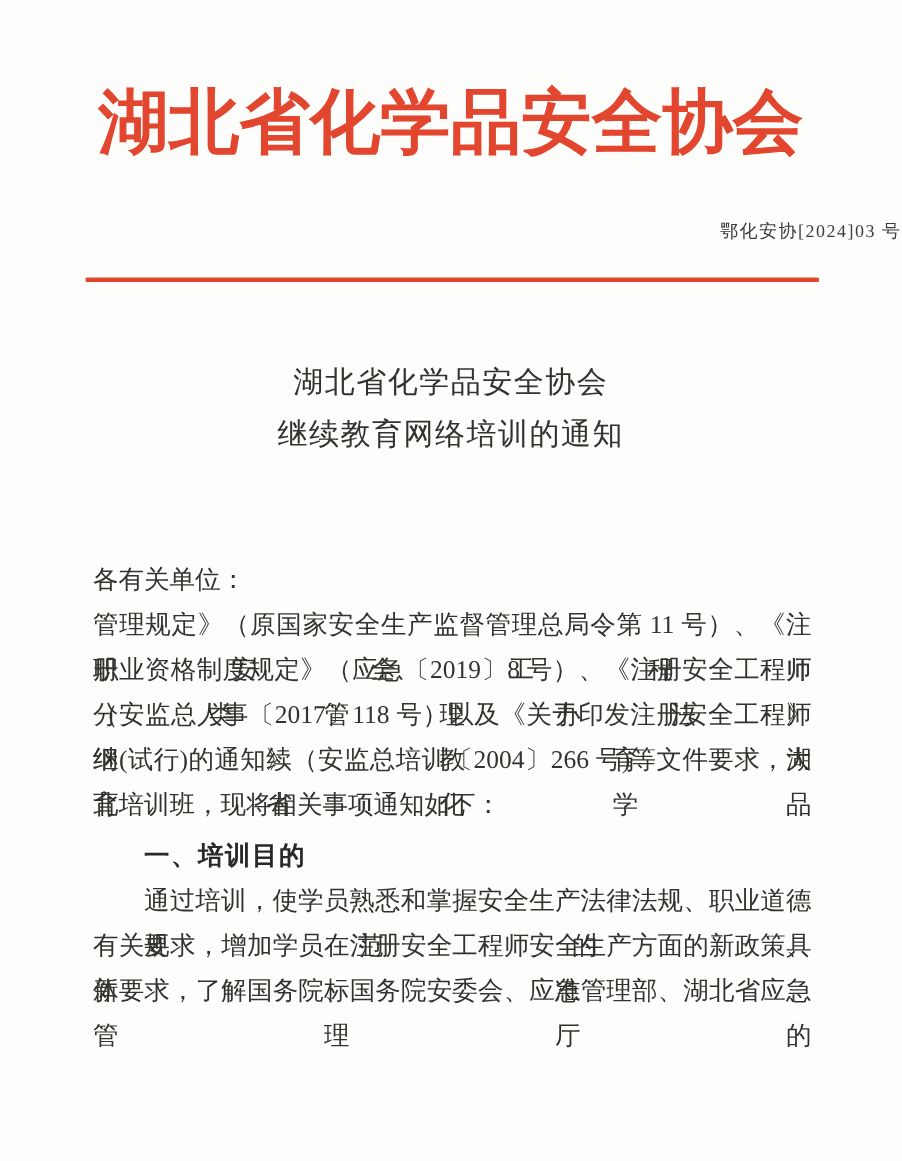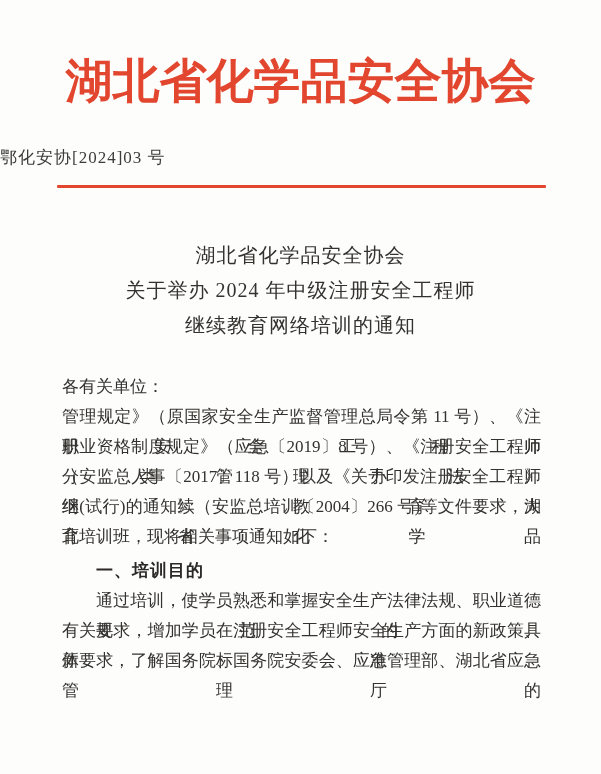--- a/index.html
+++ b/index.html
@@ -29,22 +29,22 @@
     color: var(--accent, #e2462f);
     font-family: "Liberation Serif", "DejaVu Serif", serif;
     white-space: nowrap;
   }
   
   .doc-number {
     position: absolute;
     top: 146px;
     left: 0;
     width: 100%;
-    text-align: left;
-    font-size: 17px;
+    text-align: right;
+    font-size: 12px;
     color: #3d3c3a;
     letter-spacing: 1px;
   }
   
   .red-rule {
     position: absolute;
     top: 185px;
     left: 57px;
     width: 489px;
     height: 3px;
@@ -107,21 +107,20 @@
 <div class="page">
 
   <div class="org-name">湖北省化学品安全协会</div>
 
   <div class="doc-number">鄂化安协[2024]03 号</div>
 
   <div class="red-rule"></div>
 
   <div class="doc-title">
     <div class="title-line">湖北省化学品安全协会</div>
-    <div class="title-line">关于举办 2024 年中级注册安全工程师</div>
     <div class="title-line">继续教育网络培训的通知</div>
   </div>
 
   <div class="body-text">
 
     <div class="line">各有关单位：</div>
 
     <div class="jline">管理规定》（原国家安全生产监督管理总局令第 11 号）、《注册安全工程师</div>
     <div class="jline">职业资格制度规定》（应急〔2019〕8 号）、《注册安全工程师分类管理办法》</div>
     <div class="jline">（安监总人事〔2017〕118 号）以及《关于印发注册安全工程师继续教育大</div>

